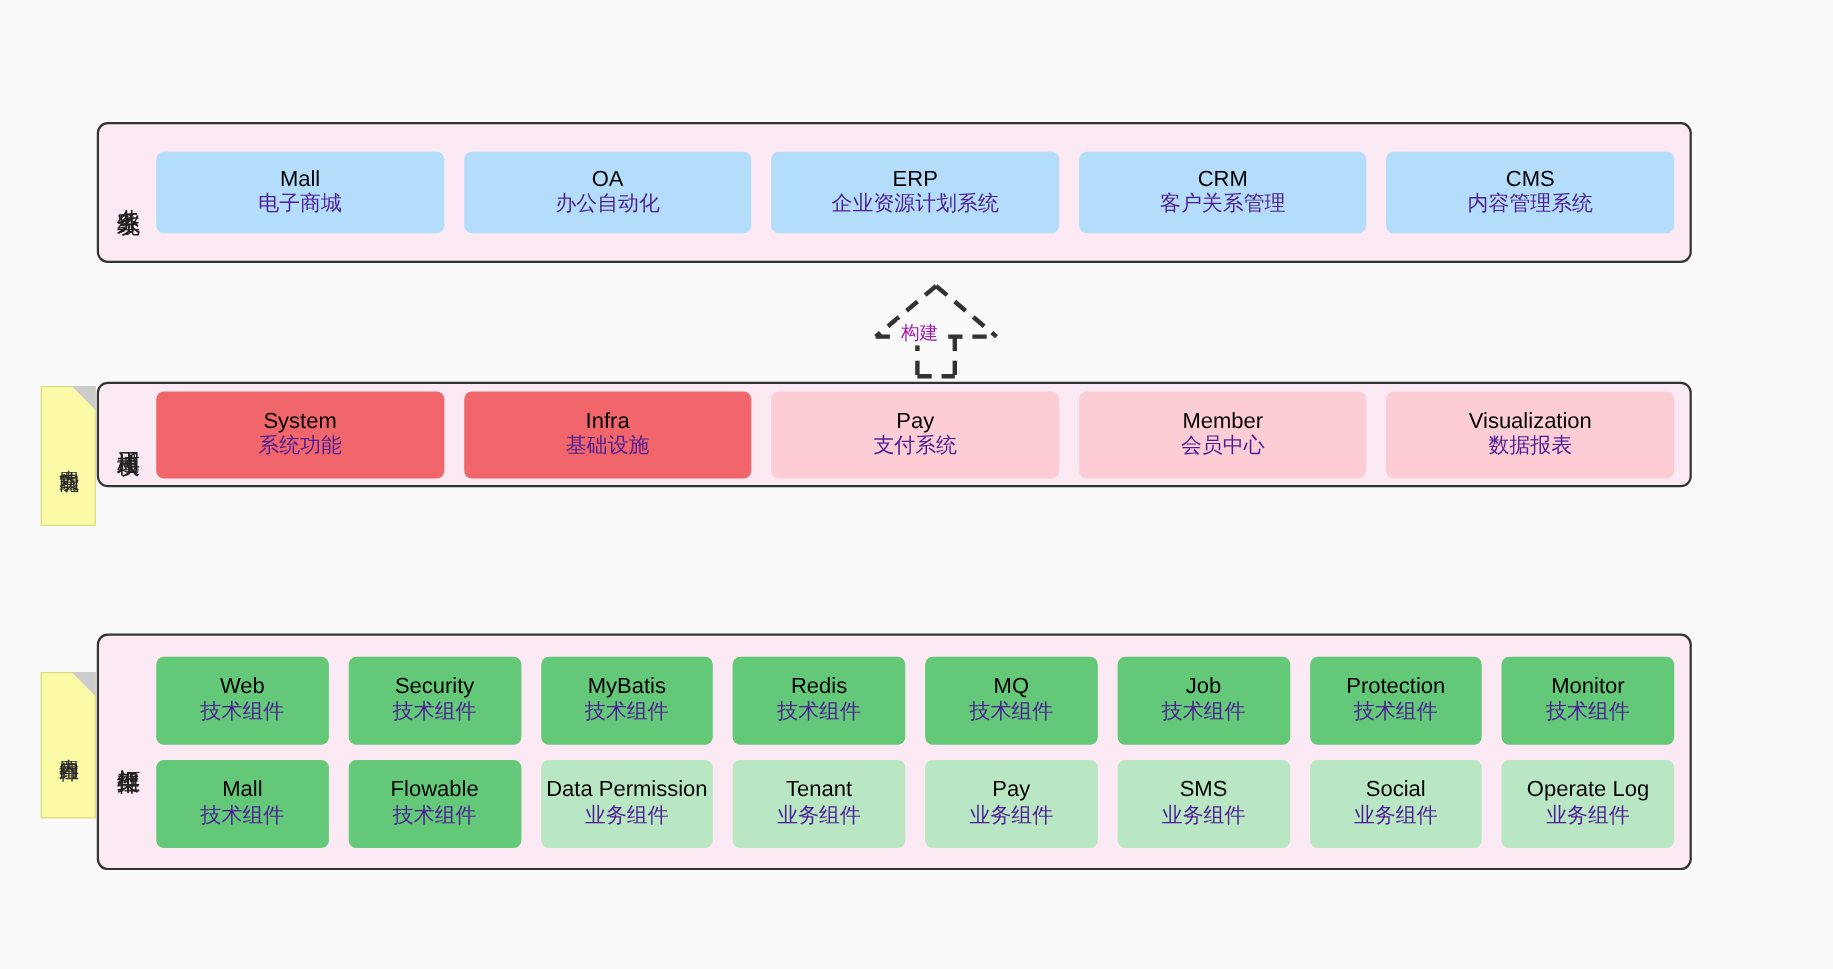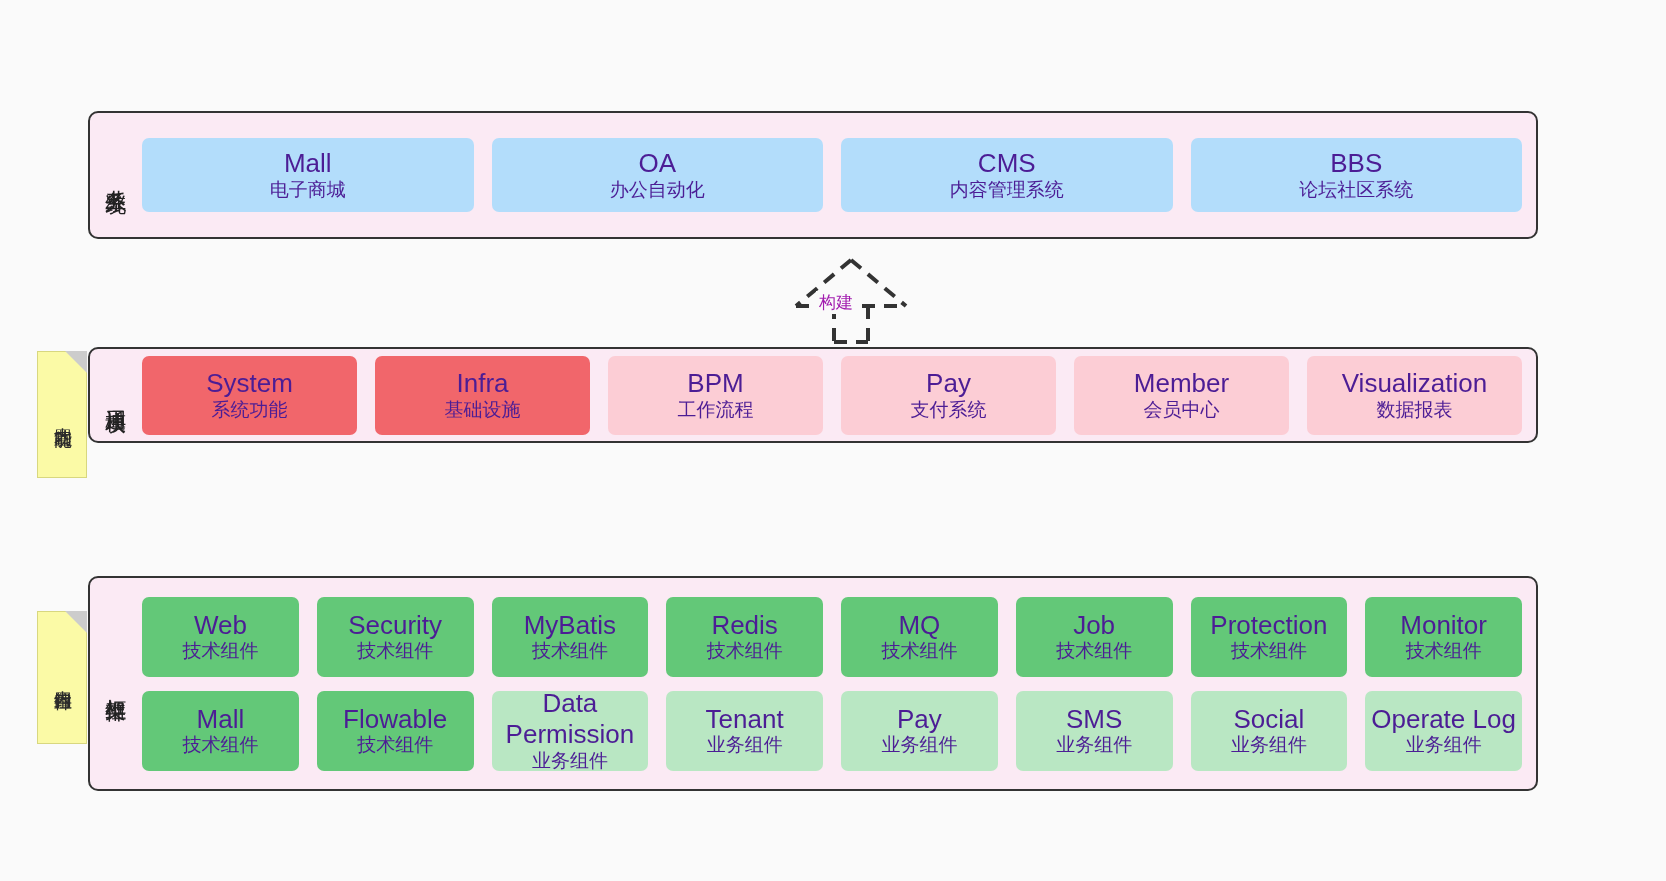--- a/index.html
+++ b/index.html
@@ -65,23 +65,23 @@
     border-radius: 7px;
     display: flex;
     flex-direction: column;
     align-items: center;
     justify-content: center;
     text-align: center;
     box-sizing: border-box;
     padding: 6px 4px;
   }
   .box .t-en {
-    font-size: 26px;
+    font-size: 20px;
     line-height: 1.18;
-    color: #4c1d95;
+    color: #000000;
   }
   .box .t-cn {
     font-size: 19px;
     line-height: 1.2;
     color: #4c1d95;
   }
 
   .box.blue   { background: #b3ddfb; }
   .box.red    { background: #f1666b; }
   .box.pink   { background: #fccdd5; }
@@ -160,26 +160,30 @@
       <div class="row">
         <div class="box blue">
           <span class="t-en">Mall</span>
           <span class="t-cn">电子商城</span>
         </div>
         <div class="box blue">
           <span class="t-en">OA</span>
           <span class="t-cn">办公自动化</span>
         </div>
         <div class="box blue">
+          <span class="t-en">ERP</span>
+          <span class="t-cn">企业资源计划系统</span>
+        </div>
+        <div class="box blue">
+          <span class="t-en">CRM</span>
+          <span class="t-cn">客户关系管理</span>
+        </div>
+        <div class="box blue">
           <span class="t-en">CMS</span>
           <span class="t-cn">内容管理系统</span>
-        </div>
-        <div class="box blue">
-          <span class="t-en">BBS</span>
-          <span class="t-cn">论坛社区系统</span>
         </div>
       </div>
     </div>
   </div>
 
   <div class="arrow" id="arrow-build">
     <svg width="190" height="90" viewBox="0 0 190 90" aria-hidden="true">
       <path d="M 95 6 L 150 52 M 95 6 L 40 52 M 40 52 L 150 52" fill="none" stroke="#333333" stroke-width="4" stroke-dasharray="13,9" stroke-linecap="butt"></path>
       <path d="M 78 52 L 78 88 M 112 52 L 112 88 M 78 88 L 112 88" fill="none" stroke="#333333" stroke-width="4" stroke-dasharray="13,9" stroke-linecap="butt"></path>
     </svg>
@@ -196,24 +200,20 @@
       <div class="row">
         <div class="box red">
           <span class="t-en">System</span>
           <span class="t-cn">系统功能</span>
         </div>
         <div class="box red">
           <span class="t-en">Infra</span>
           <span class="t-cn">基础设施</span>
         </div>
         <div class="box pink">
-          <span class="t-en">BPM</span>
-          <span class="t-cn">工作流程</span>
-        </div>
-        <div class="box pink">
           <span class="t-en">Pay</span>
           <span class="t-cn">支付系统</span>
         </div>
         <div class="box pink">
           <span class="t-en">Member</span>
           <span class="t-cn">会员中心</span>
         </div>
         <div class="box pink">
           <span class="t-en">Visualization</span>
           <span class="t-cn">数据报表</span>

